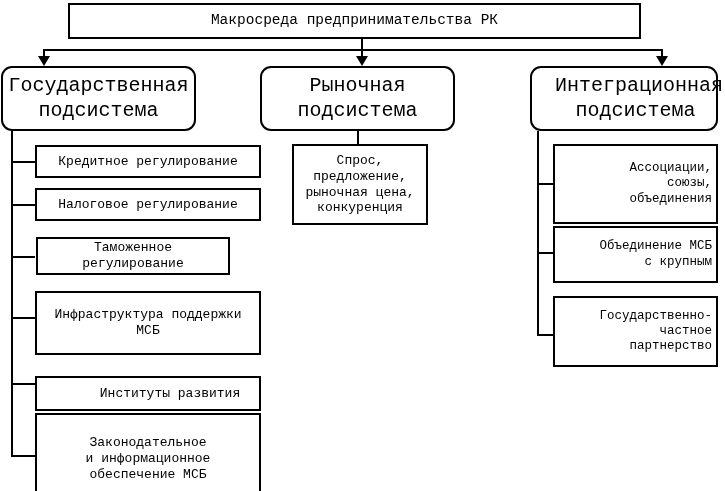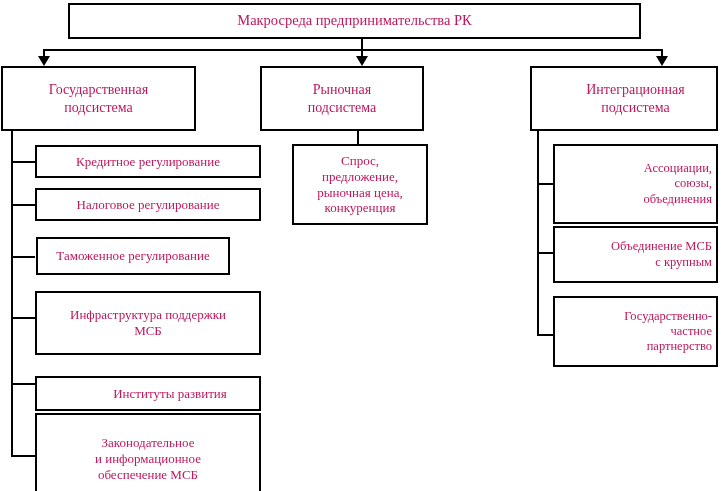--- a/index.html
+++ b/index.html
@@ -6,22 +6,22 @@
   html, body {
     margin: 0;
     padding: 0;
     background: #ffffff;
   }
   #canvas {
     position: relative;
     width: 725px;
     height: 491px;
     background: #ffffff;
-    font-family: Liberation Serif, serif;
-    color: #be185d;
+    font-family: Liberation Mono, monospace;
+    color: #000000;
     overflow: hidden;
   }
   .box {
     position: absolute;
     box-sizing: border-box;
     border: 2px solid #000000;
     background: #ffffff;
     display: flex;
     align-items: center;
     justify-content: center;
@@ -29,21 +29,21 @@
     line-height: 1.22;
     z-index: 3;
   }
   .box .txt {
     display: block;
     width: 100%;
     padding: 0 4px;
     white-space: pre-line;
   }
   .box.title   { font-size: 14.5px; }
-  .box.level2  { font-size: 14px; }
+  .box.level2  { font-size: 20px; border-radius: 11px; }
   .box.leaf    { font-size: 13px; }
   .box.leaf-sm { font-size: 12.5px; text-align: right; }
 
   
   .ln {
     position: absolute;
     background: #000000;
     z-index: 1;
   }
   .ln.h { height: 2px; }
@@ -76,21 +76,21 @@
   <div class="ln v" style="left:661px; top:49px; height:10px;"></div>
   <div class="arrow" style="left:38px; top:56px;"></div>
   <div class="arrow" style="left:356px; top:56px;"></div>
   <div class="arrow" style="left:656px; top:56px;"></div>
 
   <div class="box level2" style="left:1px; top:66px; width:195px; height:65px;">
     <span class="txt">Государственная
 подсистема</span>
   </div>
 
-  <div class="box level2" style="left:260px; top:66px; width:164px; height:65px;">
+  <div class="box level2" style="left:260px; top:66px; width:195px; height:65px;">
     <span class="txt">Рыночная
 подсистема</span>
   </div>
 
   <div class="box level2" style="left:530px; top:66px; width:188px; height:65px;padding-left:23px;">
     <span class="txt">Интеграционная
 подсистема</span>
   </div>
 
   <div class="ln v" style="left:11px; top:131px; height:325px;"></div>

